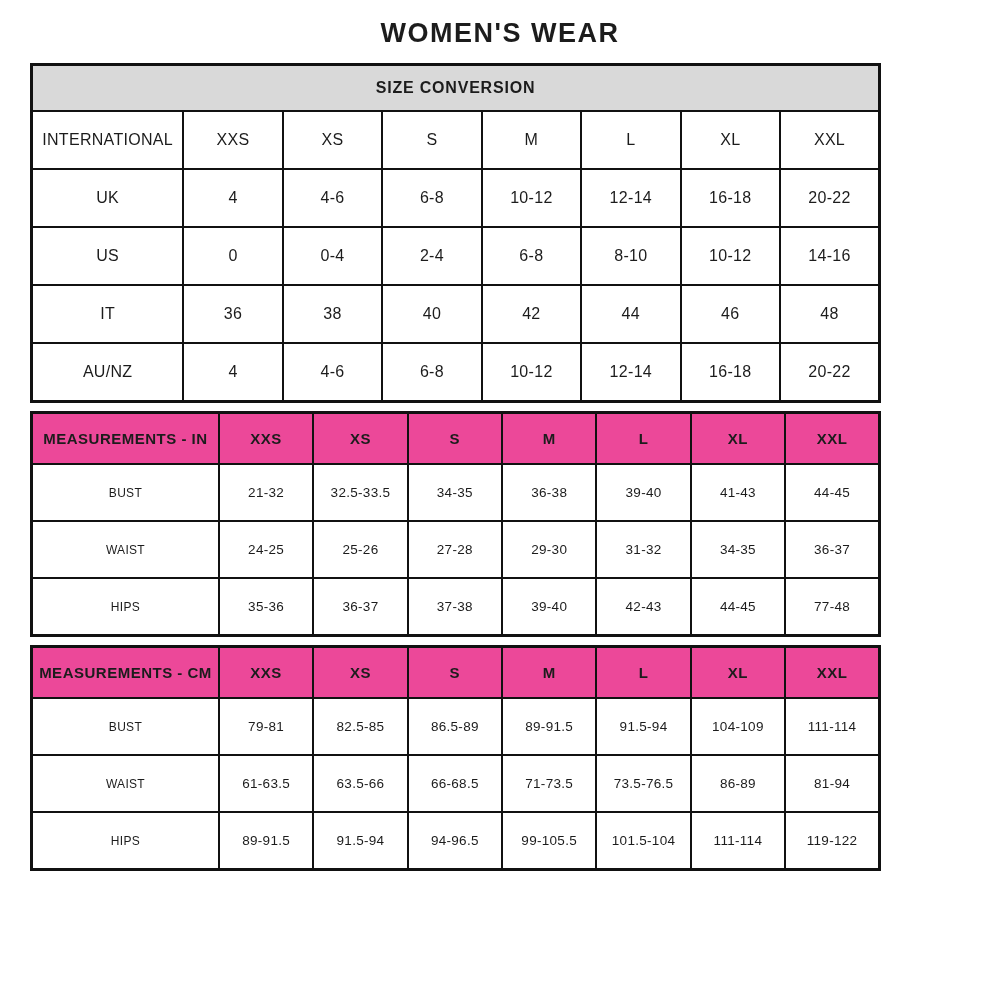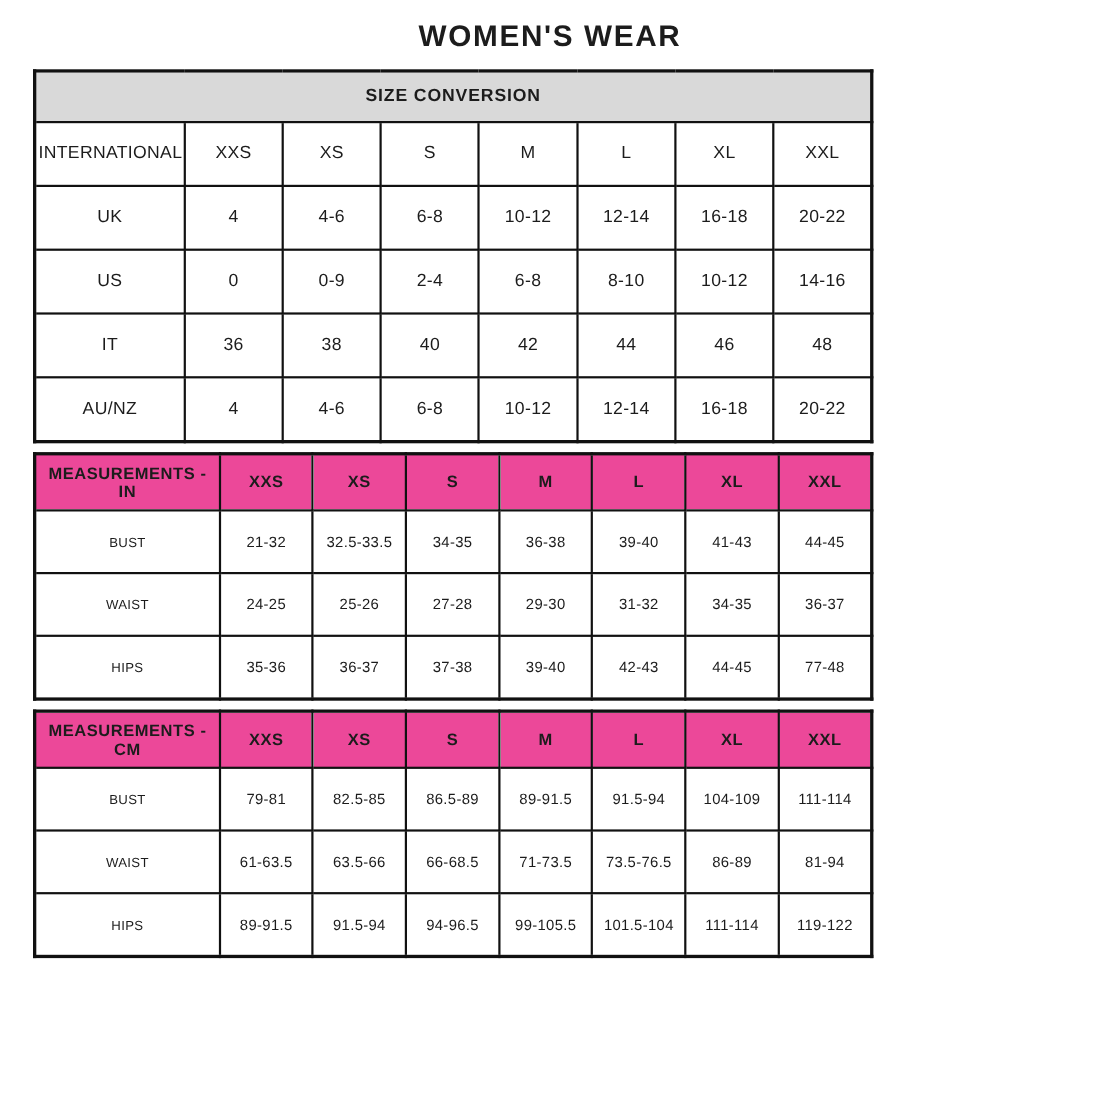--- a/index.html
+++ b/index.html
@@ -22,21 +22,21 @@
     text-align: center;
     font-size: 27px;
     font-weight: 700;
     letter-spacing: 1.5px;
     margin: 6px 0 14px 0;
     color: #1c1c1c;
   }
   table.tbl {
     border-collapse: collapse;
     table-layout: fixed;
-    width: 764px;
+    width: 851px;
     margin: 0 0 8px 0;
     border: 3px solid #111111;
   }
   table.tbl td {
     border: 2px solid #111111;
     text-align: center;
     vertical-align: middle;
     letter-spacing: 0.3px;
     padding: 0 2px;
     overflow: hidden;
@@ -101,21 +101,21 @@
           <td class="value-cell">4-6</td>
           <td class="value-cell">6-8</td>
           <td class="value-cell">10-12</td>
           <td class="value-cell">12-14</td>
           <td class="value-cell">16-18</td>
           <td class="value-cell">20-22</td>
         </tr>
         <tr>
           <td class="label-cell">US</td>
           <td class="value-cell">0</td>
-          <td class="value-cell">0-9</td>
+          <td class="value-cell">0-4</td>
           <td class="value-cell">2-4</td>
           <td class="value-cell">6-8</td>
           <td class="value-cell">8-10</td>
           <td class="value-cell">10-12</td>
           <td class="value-cell">14-16</td>
         </tr>
         <tr>
           <td class="label-cell">IT</td>
           <td class="value-cell">36</td>
           <td class="value-cell">38</td>

